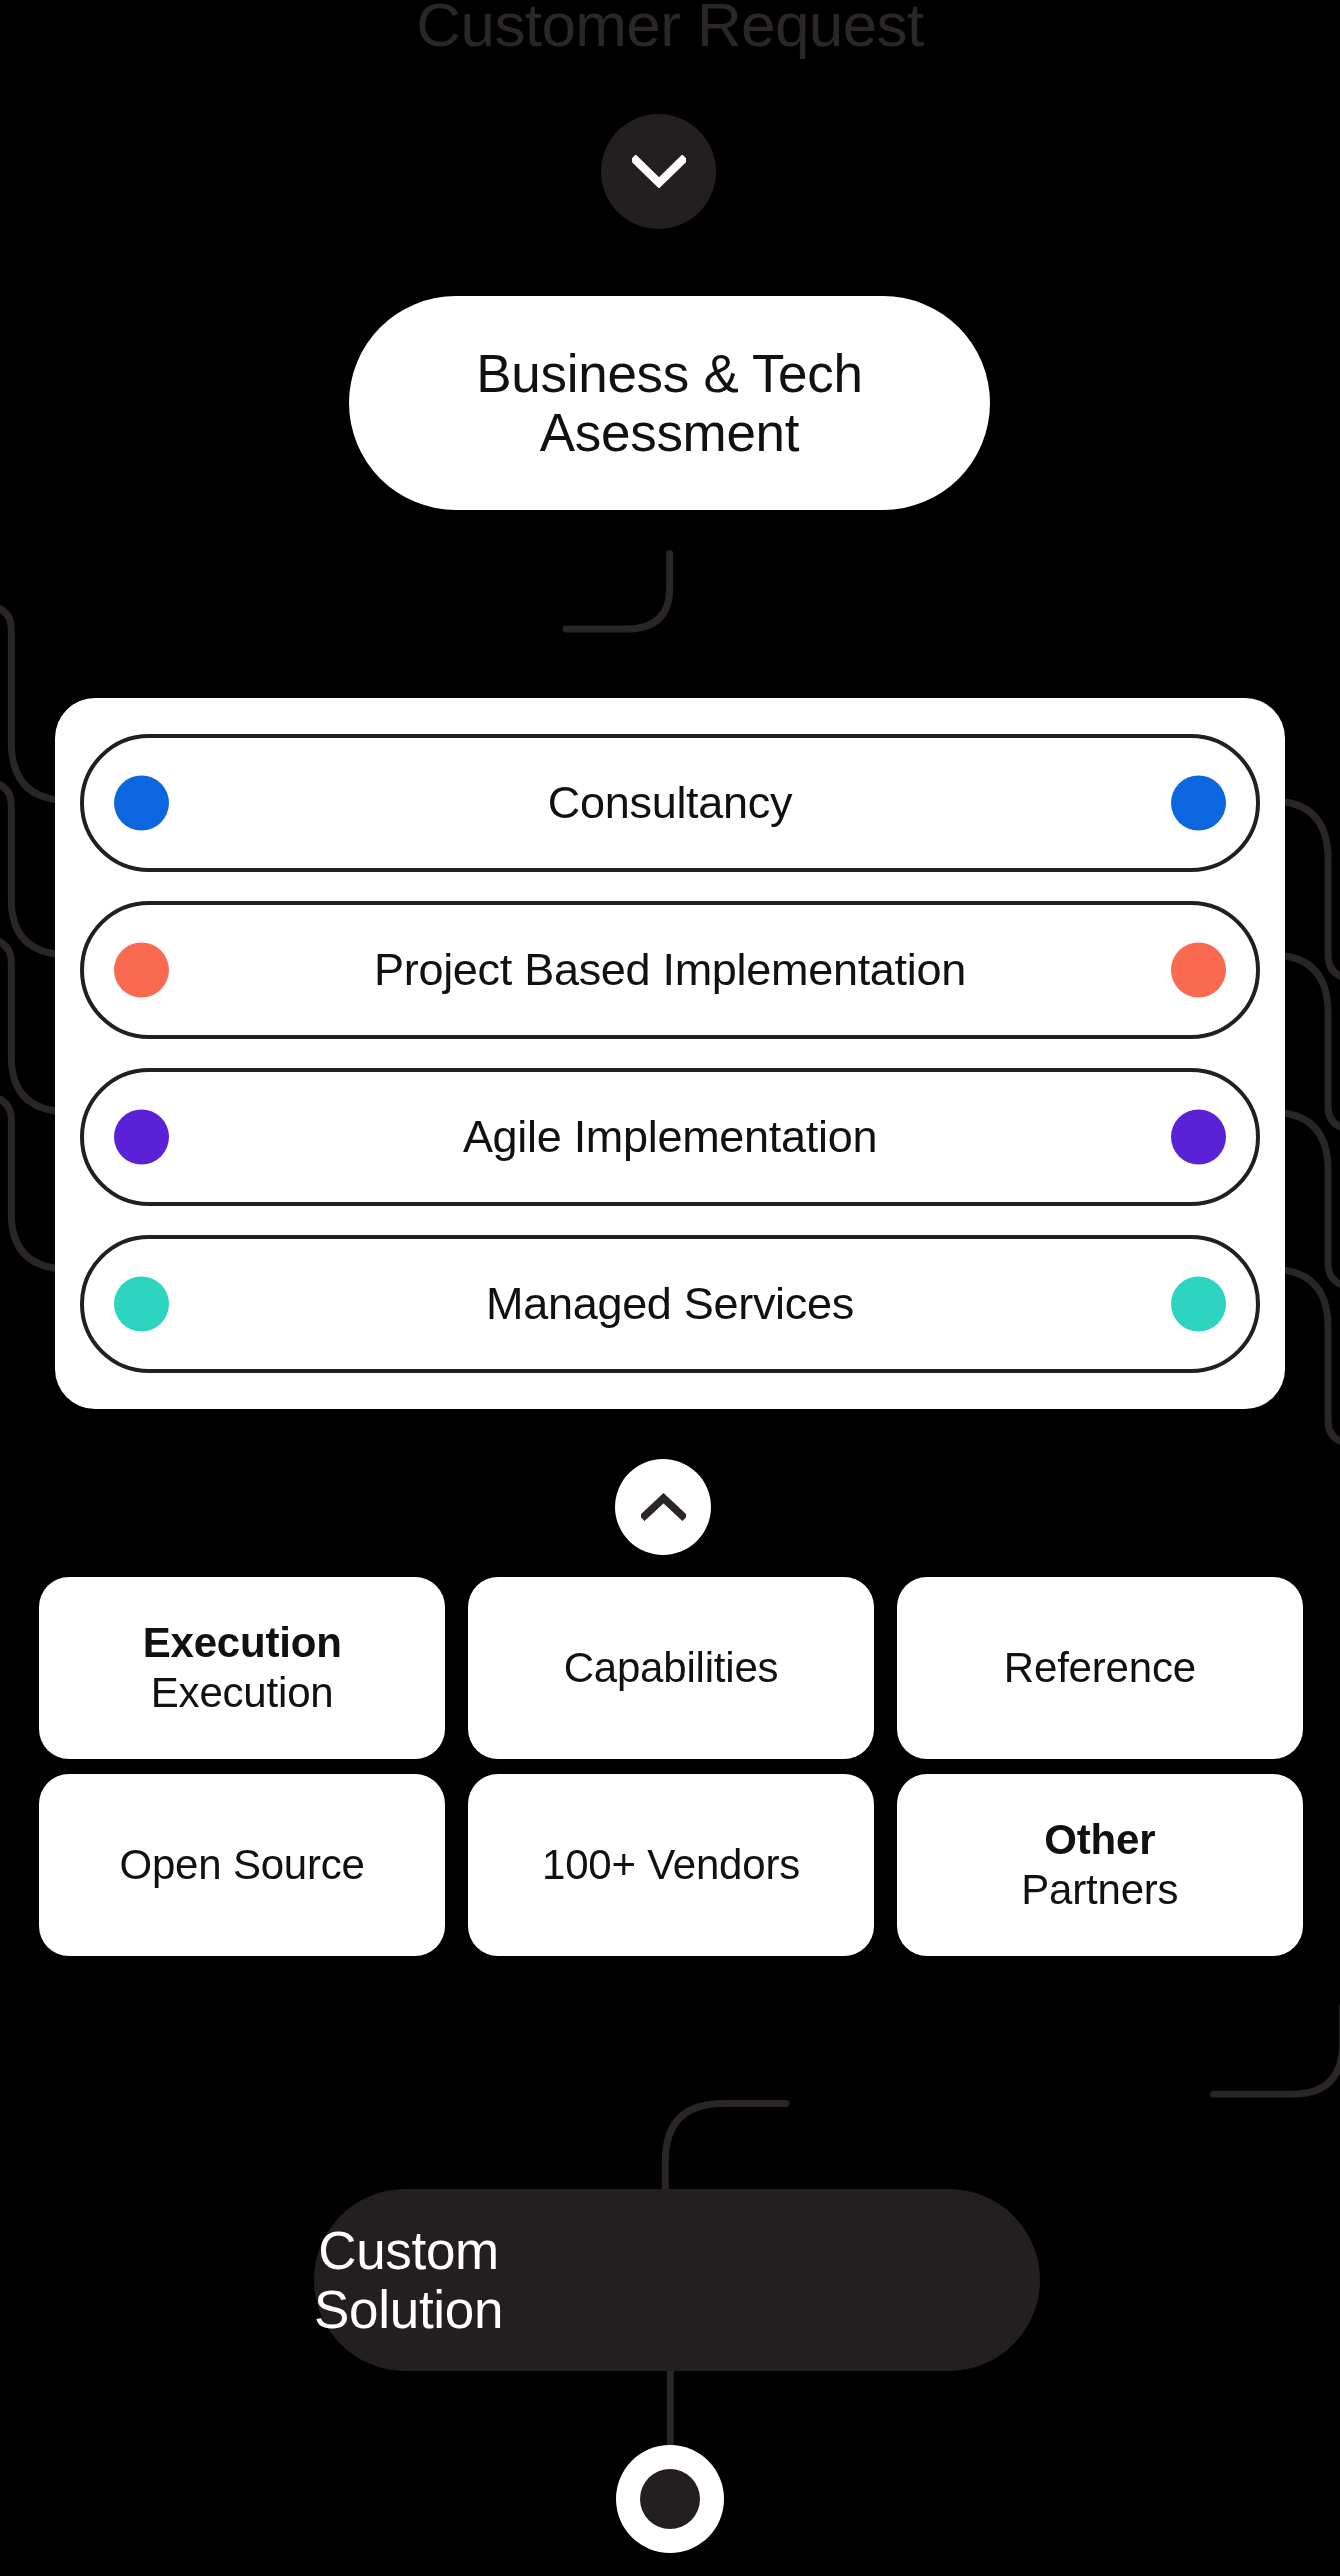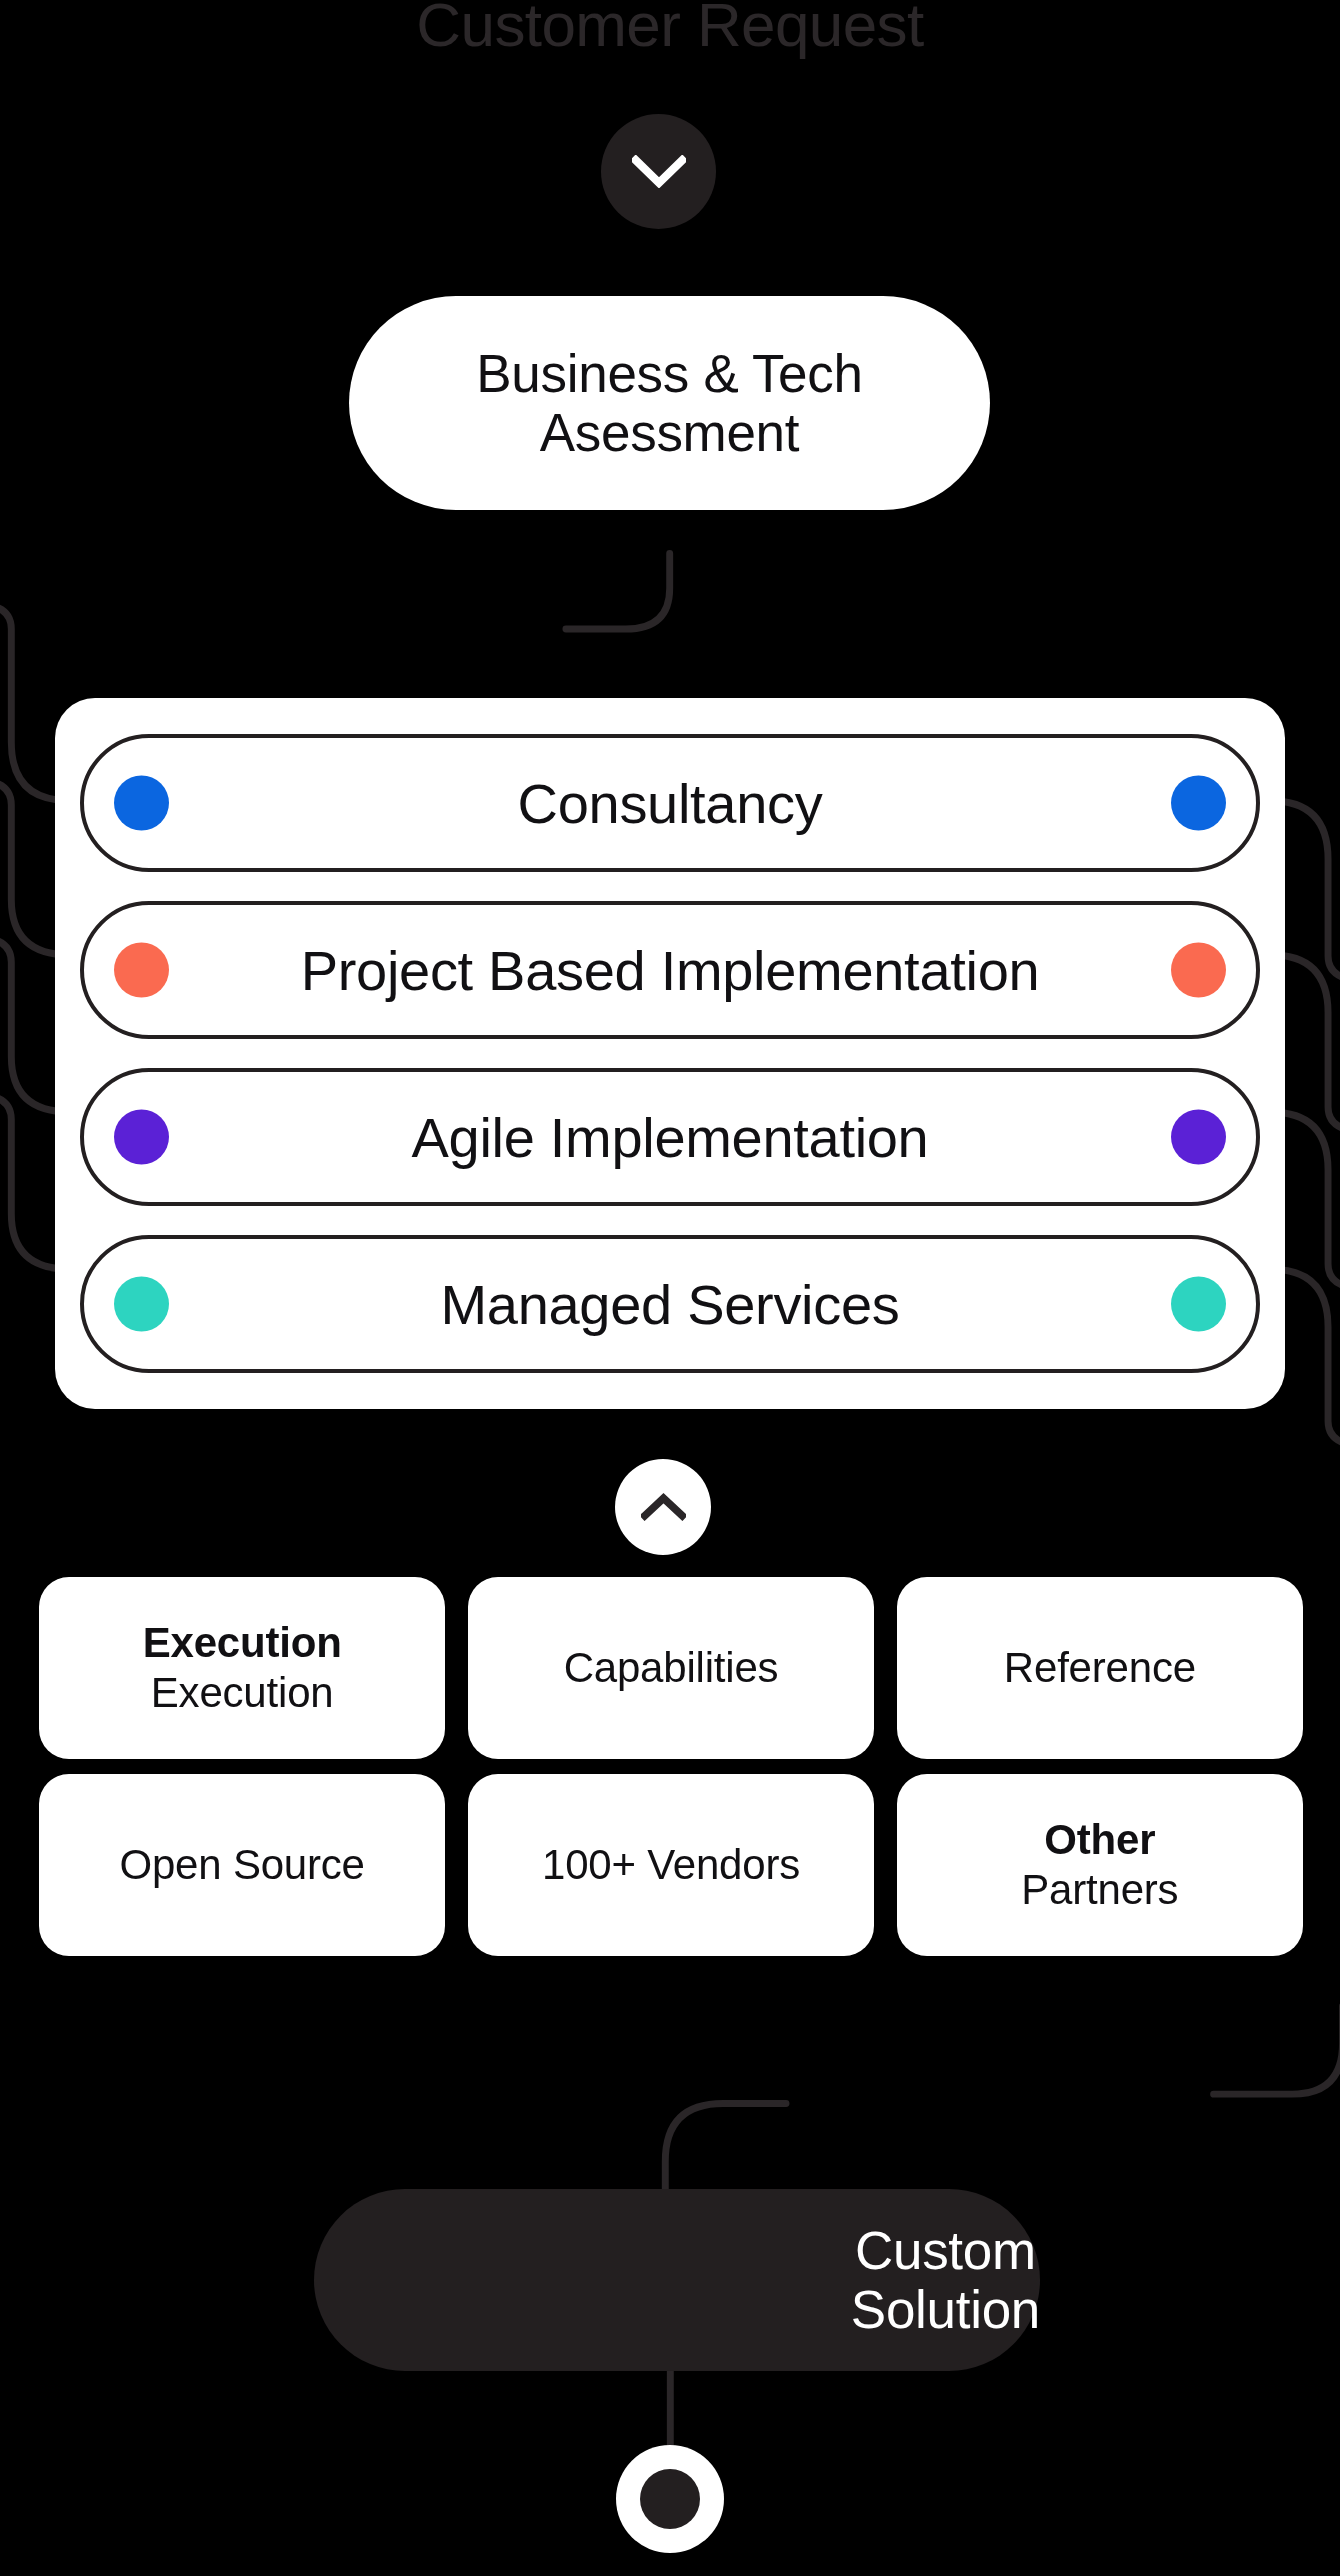--- a/index.html
+++ b/index.html
@@ -103,21 +103,21 @@
     height: 138px;
     border: 4.4px solid #231f20;
     border-radius: 69px;
     background: #ffffff;
     display: flex;
     align-items: center;
     justify-content: center;
   }
   .svc-label {
     color: #111013;
-    font-size: 56px;
+    font-size: 45px;
     font-weight: 400;
     letter-spacing: -0.3px;
     white-space: nowrap;
   }
   .dot {
     position: absolute;
     width: 55px; height: 55px;
     border-radius: 50%;
     top: 50%;
     transform: translateY(-50%);
@@ -156,21 +156,21 @@
 
   
   #custom-solution {
     position: absolute;
     left: 314px; top: 2189px;
     width: 726px; height: 182px;
     background: #231f20;
     border-radius: 91px;
     display: flex;
     align-items: center;
-    justify-content: flex-end;
+    justify-content: flex-start;
     text-align: center;
     z-index: 3;
   }
   #custom-solution .lbl {
     color: #ffffff;
     font-size: 53px;
     line-height: 1.12;
     font-weight: 400;
     letter-spacing: -0.3px;
   }

